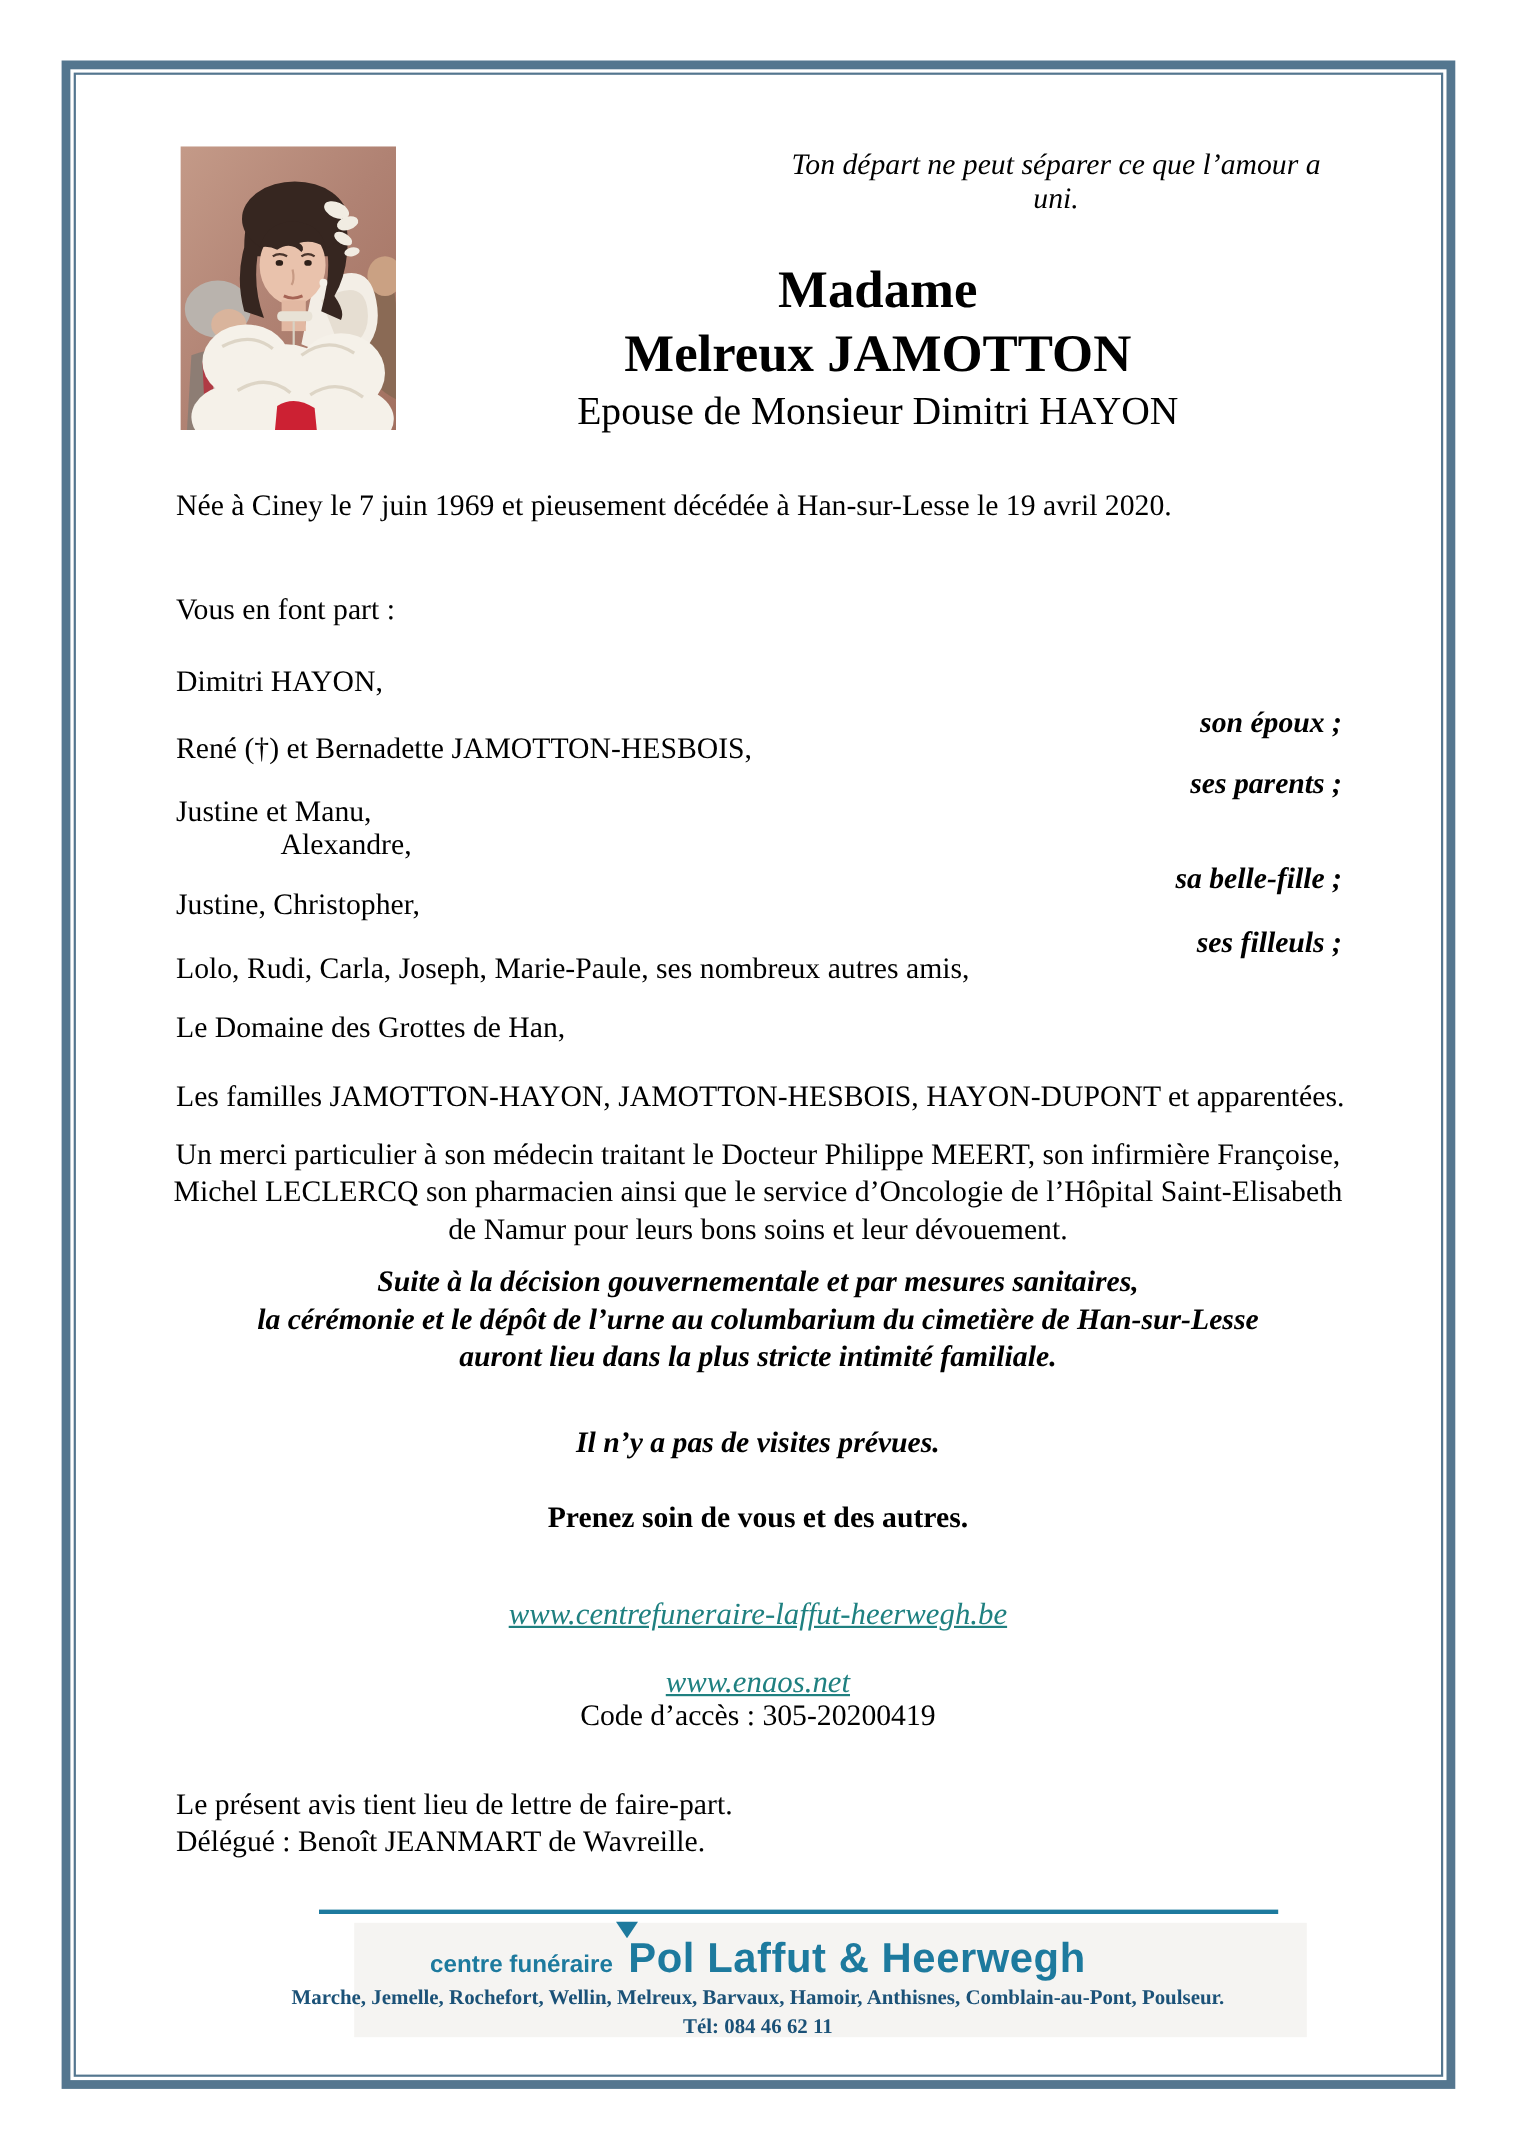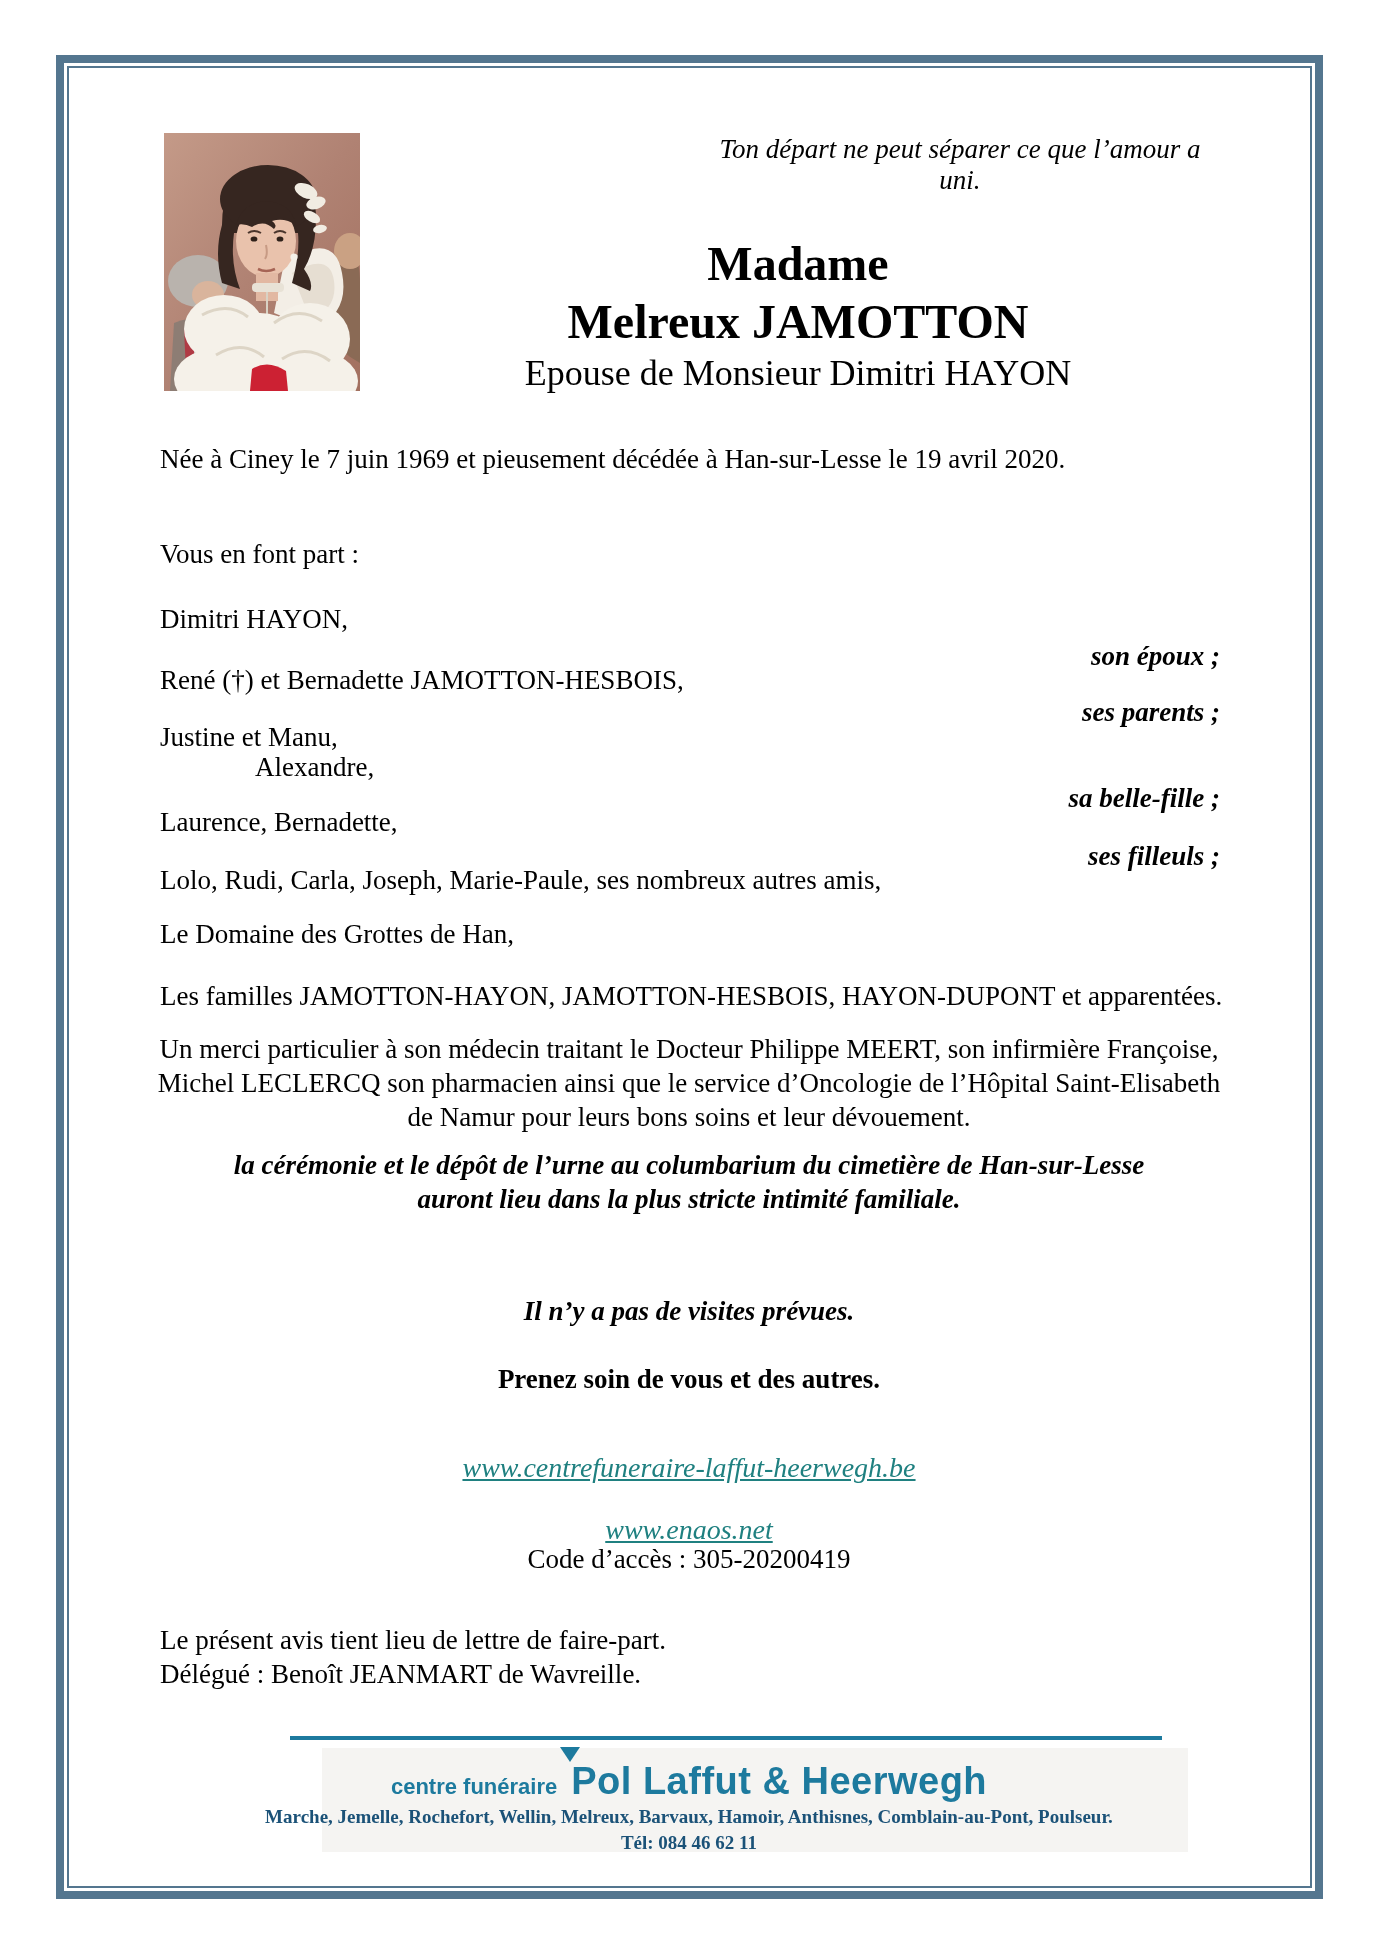--- a/index.html
+++ b/index.html
@@ -122,34 +122,35 @@
   <div class="abs body-txt" style="left:160px;top:603px;">Dimitri HAYON,</div>
   <div class="abs rel-right" style="left:160px;top:641px;width:1060px;">son époux ;</div>
 
   <div class="abs body-txt" style="left:160px;top:664px;">René (†) et Bernadette JAMOTTON-HESBOIS,</div>
   <div class="abs rel-right" style="left:160px;top:697px;width:1060px;">ses parents ;</div>
 
   <div class="abs body-txt" style="left:160px;top:721px;">Justine et Manu,</div>
   <div class="abs body-txt" style="left:255px;top:751px;">Alexandre,</div>
   <div class="abs rel-right" style="left:160px;top:783px;width:1060px;">sa belle-fille ;</div>
 
-  <div class="abs body-txt" style="left:160px;top:806px;">Laurence, Bernadette,</div>
+  <div class="abs body-txt" style="left:160px;top:806px;">Justine, Christopher,</div>
   <div class="abs rel-right" style="left:160px;top:841px;width:1060px;">ses filleuls ;</div>
 
   <div class="abs body-txt" style="left:160px;top:864px;">Lolo, Rudi, Carla, Joseph, Marie-Paule, ses nombreux autres amis,</div>
   <div class="abs body-txt" style="left:160px;top:883px;margin-top:35px;">Le Domaine des Grottes de Han,</div>
   <div class="abs body-txt" style="left:160px;top:980px;">Les familles JAMOTTON-HAYON, JAMOTTON-HESBOIS, HAYON-DUPONT et apparentées.</div>
 
   <div class="abs thanks" style="left:110px;top:1032px;width:1158px;">
     <div>Un merci particulier à son médecin traitant le Docteur Philippe MEERT, son infirmière Françoise,</div>
     <div>Michel LECLERCQ son pharmacien ainsi que le service d’Oncologie de l’Hôpital Saint-Elisabeth</div>
     <div>de Namur pour leurs bons soins et leur dévouement.</div>
   </div>
 
   <div class="abs cerem" style="left:110px;top:1148px;width:1158px;">
+    <div>Suite à la décision gouvernementale et par mesures sanitaires,</div>
     <div>la cérémonie et le dépôt de l’urne au columbarium du cimetière de Han-sur-Lesse</div>
     <div>auront lieu dans la plus stricte intimité familiale.</div>
   </div>
 
   <div class="abs bold-it" style="left:110px;top:1296px;width:1158px;">Il n’y a pas de visites prévues.</div>
 
   <div class="abs bold-up" style="left:110px;top:1364px;width:1158px;">Prenez soin de vous et des autres.</div>
 
   <a class="abs link" style="left:110px;top:1452px;width:1158px;">www.centrefuneraire-laffut-heerwegh.be</a>
   <a class="abs link" style="left:110px;top:1514px;width:1158px;">www.enaos.net</a>

